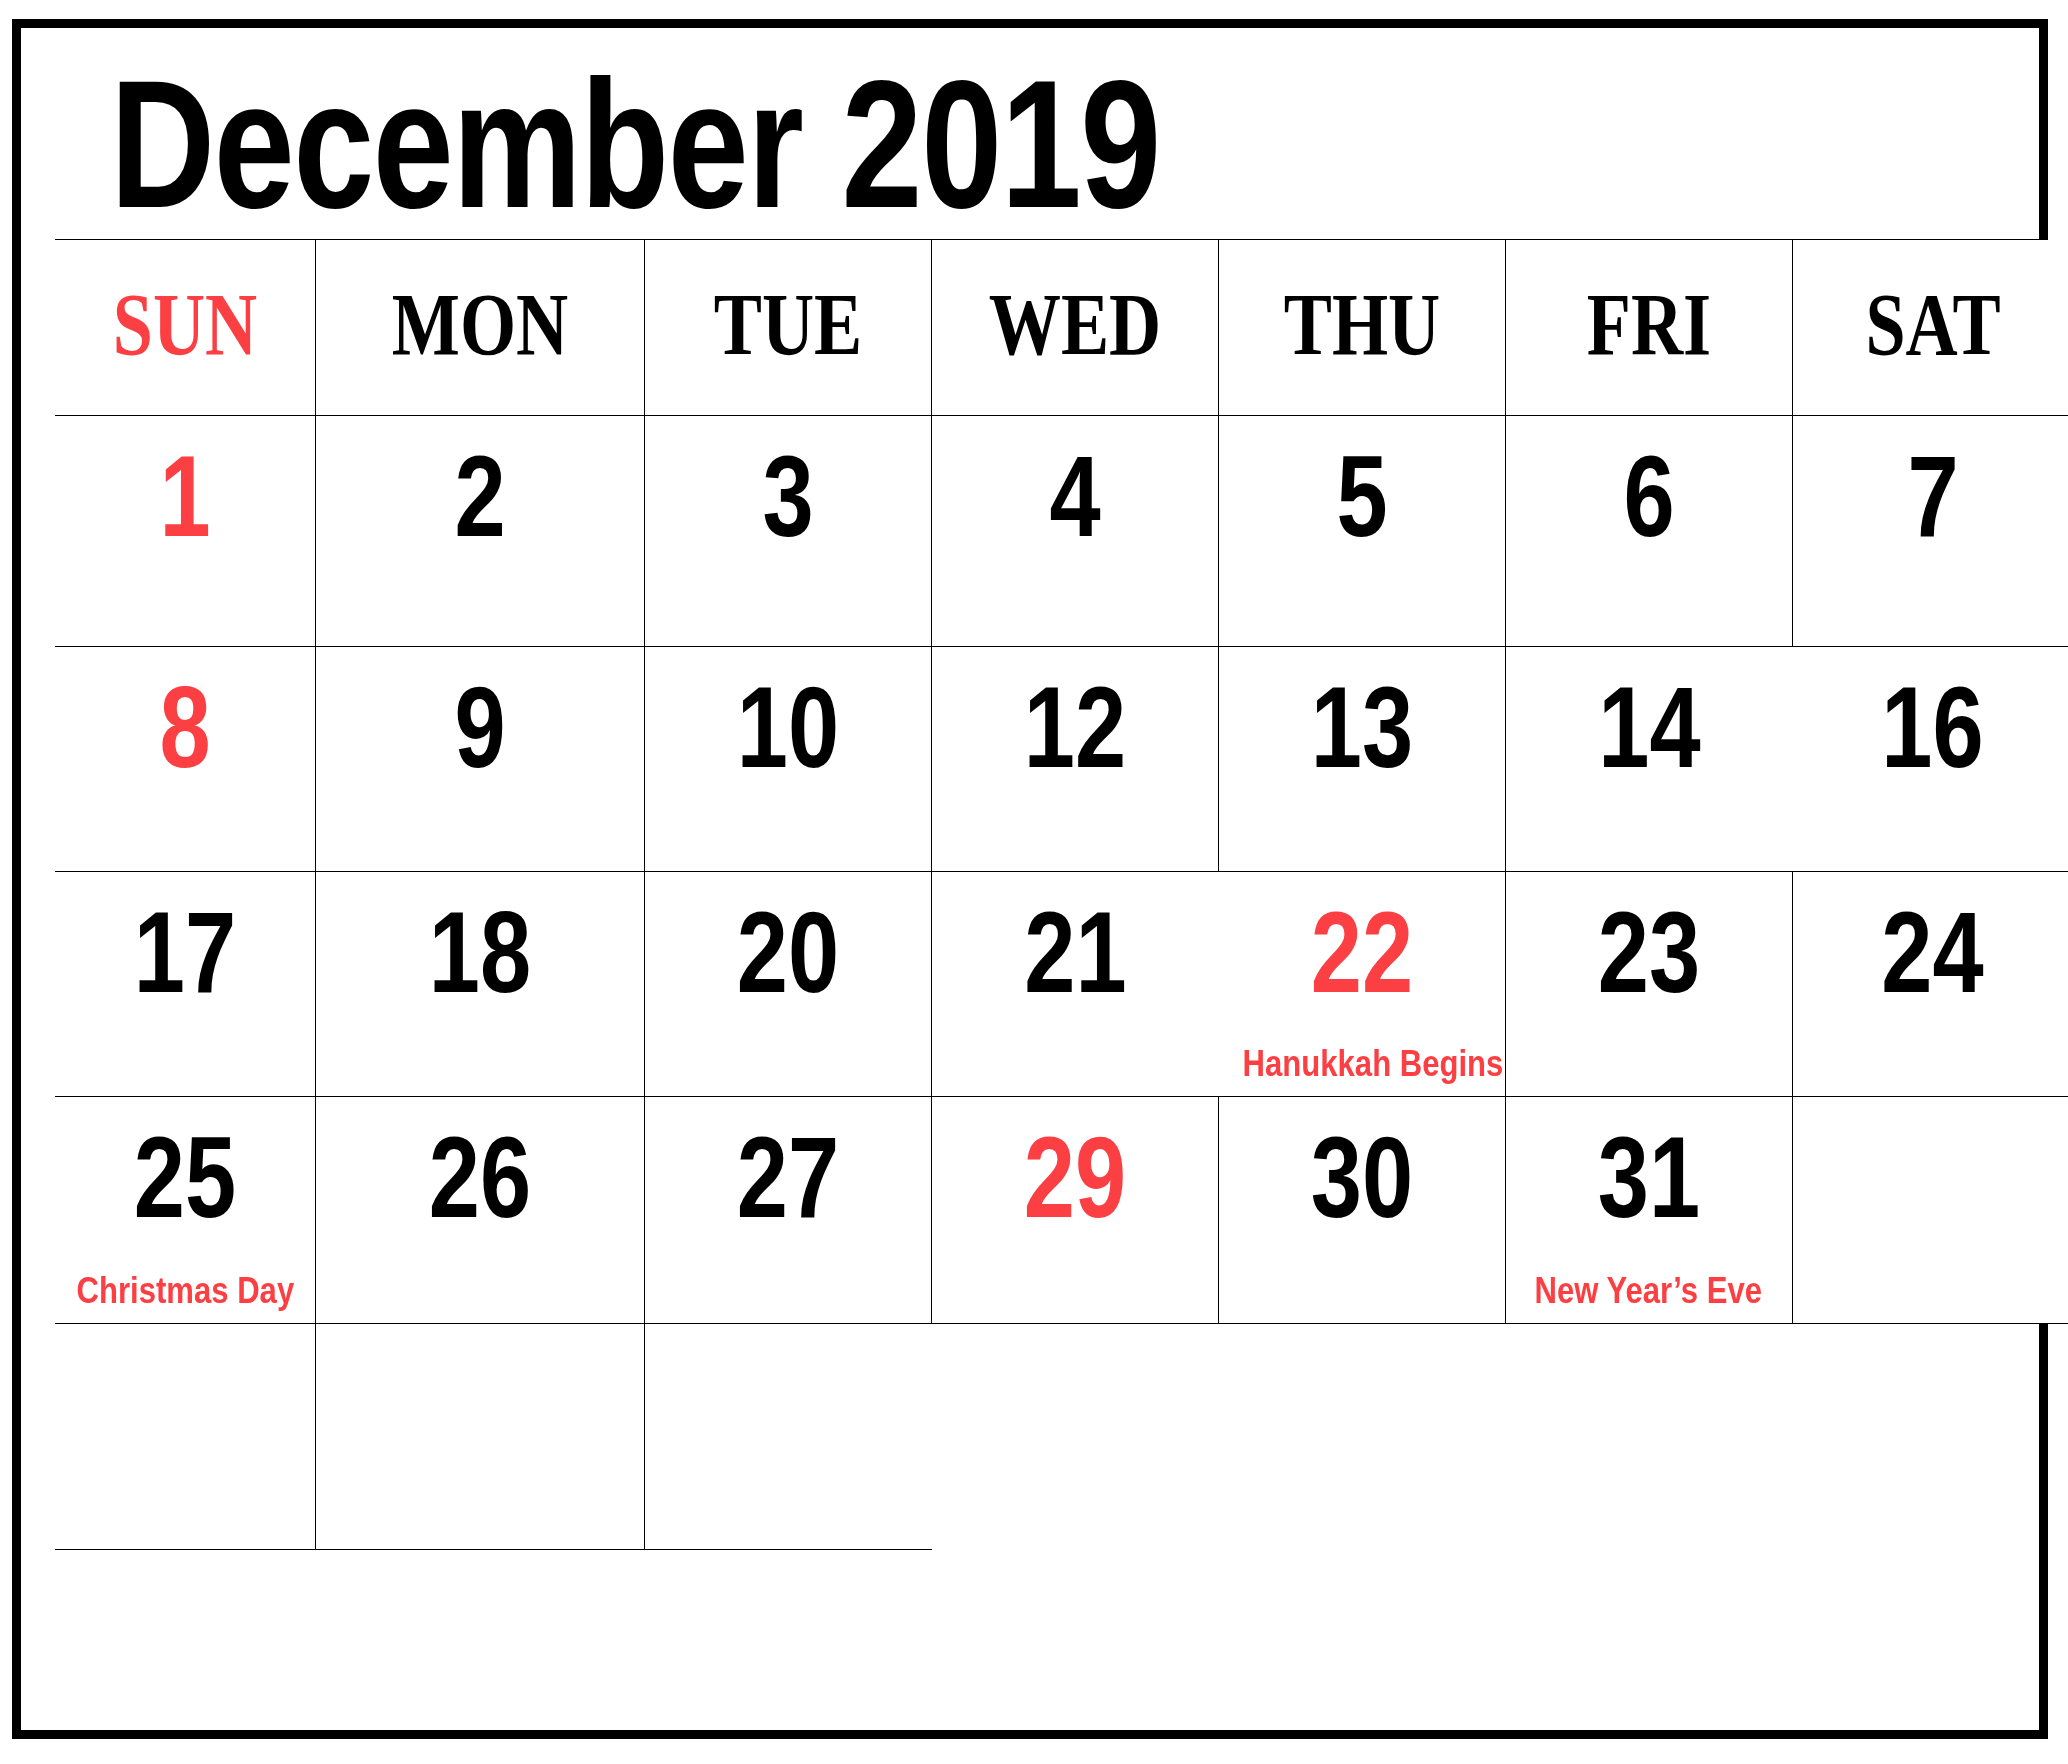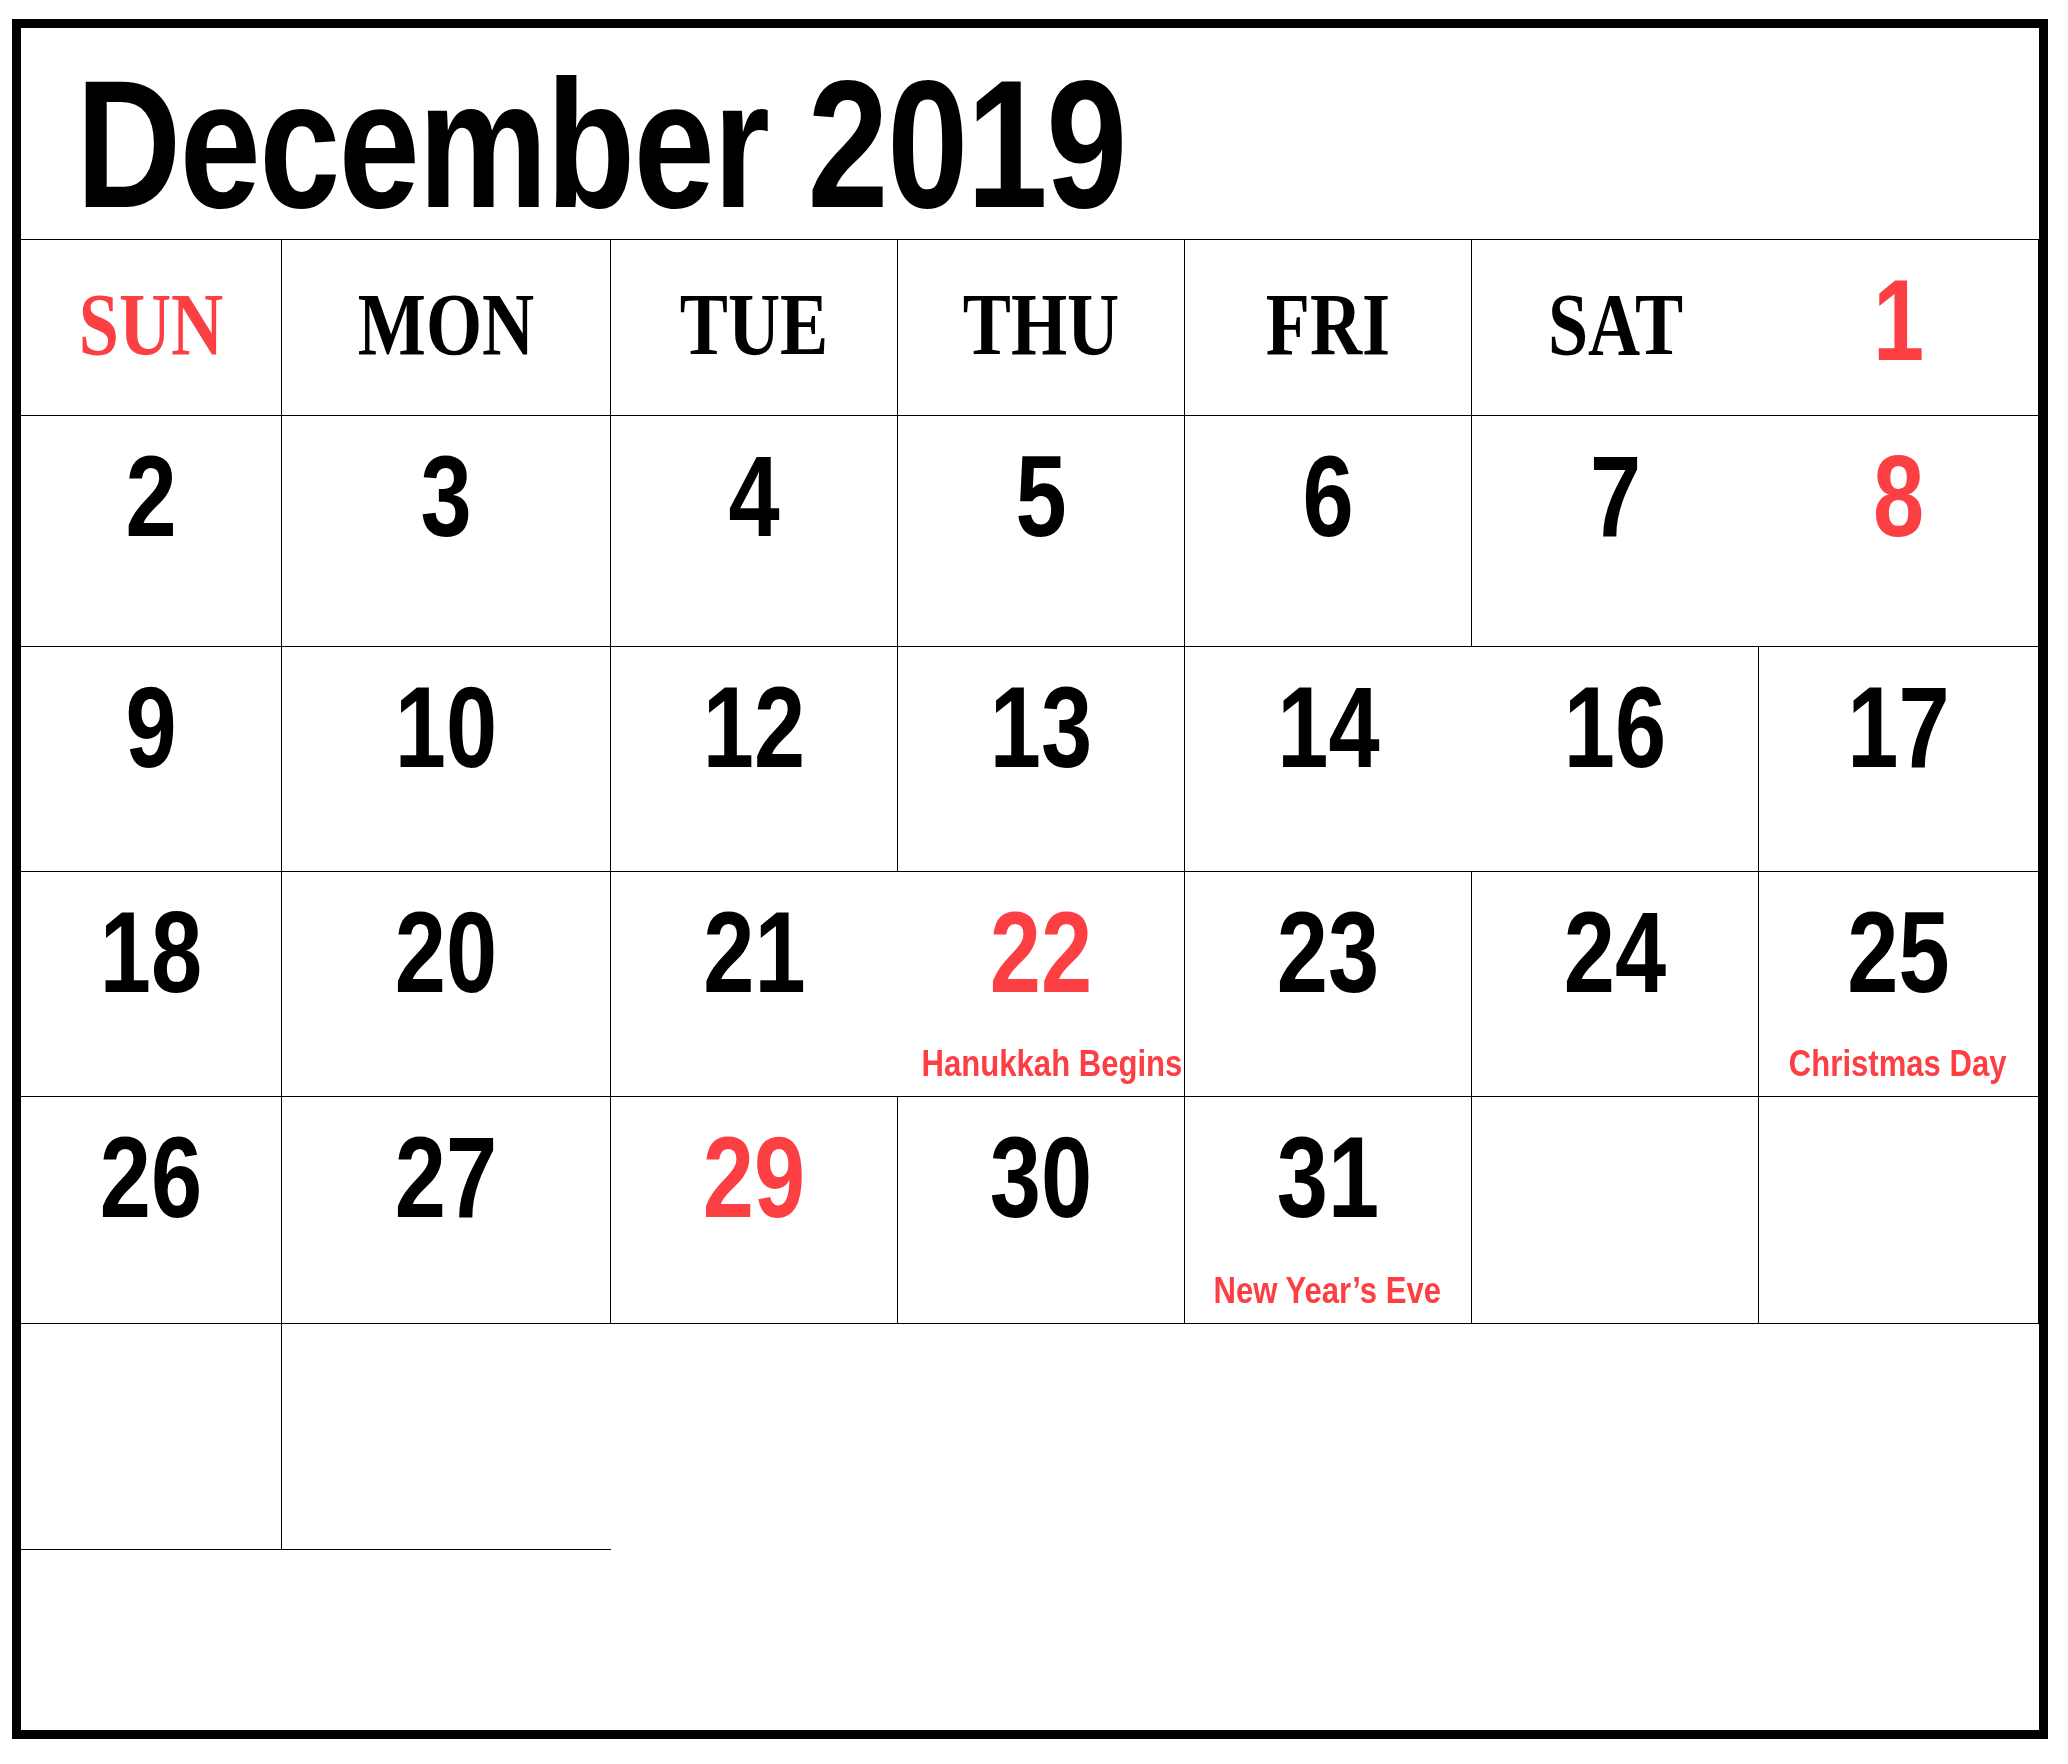--- a/index.html
+++ b/index.html
@@ -17,20 +17,21 @@
   
   .calendar-frame {
     position: absolute;
     left: 11.5px;
     top: 18.5px;
     width: 2036px;
     height: 1720px;
     border: 9.7px solid #000000;
     box-sizing: border-box;
     background: #ffffff;
+    padding-left: 34px;
   }
   .calendar-inner {
     position: relative;
     width: 100%;
     height: 100%;
     background: #ffffff;
     box-sizing: border-box;
   }
 
   
@@ -144,20 +145,23 @@
       <div class="cell">
         <div class="weekday sunday">SUN</div>
       </div>
       <div class="cell">
         <div class="weekday">MON</div>
       </div>
       <div class="cell">
         <div class="weekday">TUE</div>
       </div>
       <div class="cell">
+        <div class="weekday">WED</div>
+      </div>
+      <div class="cell">
         <div class="weekday">THU</div>
       </div>
       <div class="cell">
         <div class="weekday">FRI</div>
       </div>
       <div class="cell lastcol">
         <div class="weekday">SAT</div>
       </div>
 
       <div class="cell">

